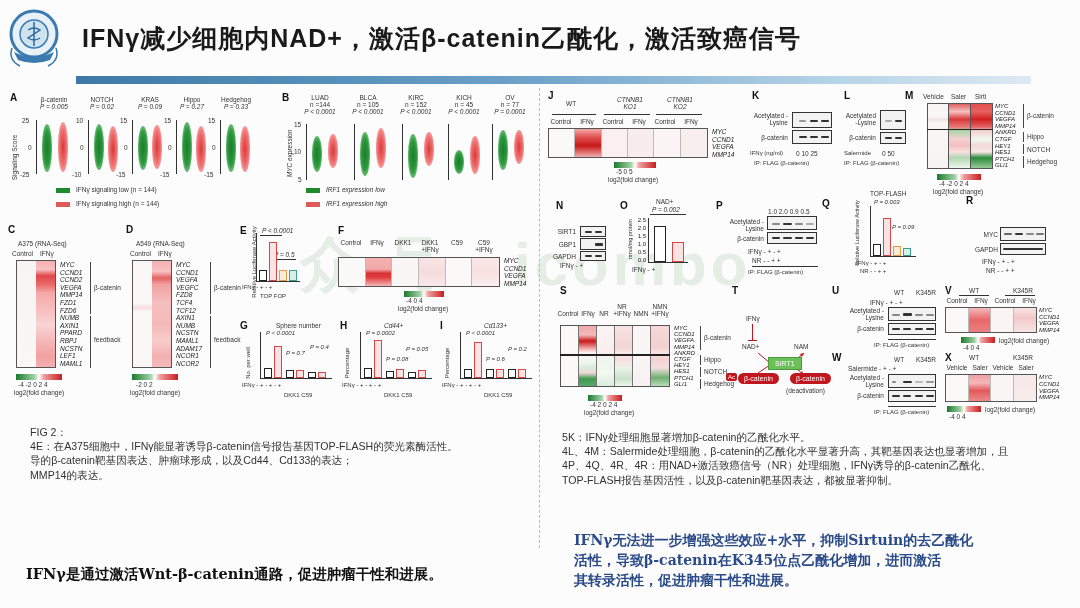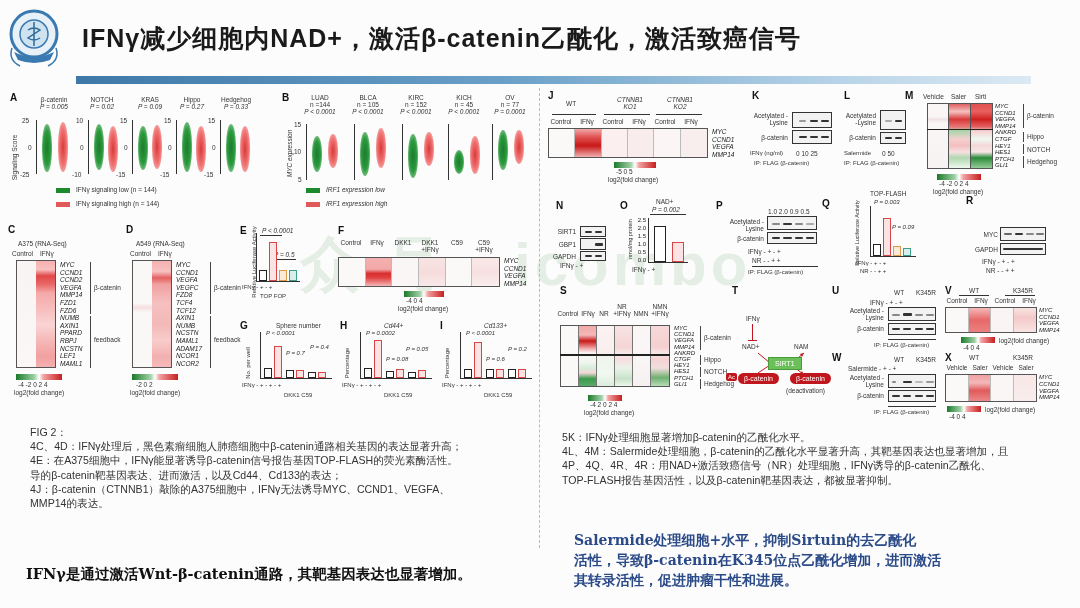--- a/index.html
+++ b/index.html
@@ -347,27 +347,25 @@
     <div class="bar" style="left:46px; top:49px; width:8px; height:9px;"></div>
     <div class="bar red" style="left:56px; top:49px; width:8px; height:9px;"></div>
     <div class="bar" style="left:68px; top:49px; width:8px; height:9px;"></div>
     <div class="bar red" style="left:78px; top:49px; width:8px; height:9px;"></div>
     <div class="tiny" style="position:absolute; left:2px; top:62px; font-size:6px;">IFNγ  -  +  -  +  -  +</div>
     <div class="tiny" style="position:absolute; left:44px; top:72px; font-size:6px;">DKK1 C59</div>
   </div>
 
   <div class="caption" style="left:30px; top:425px; width:505px;">
     <div>FIG 2：</div>
-    <div>4C、4D：IFNγ处理后，黑色素瘤细胞人肺癌细胞中β-catenin通路相关基因的表达显著升高；</div>
     <div>4E：在A375细胞中，IFNγ能显著诱导β-catenin信号报告基因TOP-FLASH的荧光素酶活性。</div>
-    <div>导的β-catenin靶基因表达、进而激活，以及Cd44、Cd133的表达；</div>
-    <div> 4J：β-catenin（CTNNB1）敲除的A375细胞中，IFNγ无法诱导MYC、CCND1、VEGFA、</div>
+    <div>导的β-catenin靶基因表达、肿瘤球形成，以及Cd44、Cd133的表达；</div>
     <div>MMP14的表达。</div>
   </div>
-  <div class="concl" style="left:26px; top:565px;">IFNγ是通过激活Wnt-β-catenin通路，其靶基因表达也显著增加。</div>
+  <div class="concl" style="left:26px; top:565px;">IFNγ是通过激活Wnt-β-catenin通路，促进肿瘤干性和进展。</div>
 
   <div class="panel" style="left:548px; top:90px; width:195px; height:100px;">
     <div class="plabel" style="left:0; top:0;">J</div>
     <div class="tiny" style="position:absolute; left:18px; top:10px;">WT</div>
     <div class="tiny ital" style="position:absolute; left:62px; top:6px; width:40px; text-align:center; white-space:normal; line-height:7px;">CTNNB1 KO1</div>
     <div class="tiny ital" style="position:absolute; left:112px; top:6px; width:40px; text-align:center; white-space:normal; line-height:7px;">CTNNB1 KO2</div>
     <div style="position:absolute; left:4px; top:24px; width:44px; border-top:1px solid #333;"></div>
     <div style="position:absolute; left:56px; top:24px; width:46px; border-top:1px solid #333;"></div>
     <div style="position:absolute; left:108px; top:24px; width:46px; border-top:1px solid #333;"></div>
     <div style="position:absolute; left:0; top:28px; width:160px; display:flex;">
@@ -733,19 +731,19 @@
     <div class="tiny" style="position:absolute; left:40px; top:54px;">log2(fold change)</div>
   </div>
 
   <div class="caption" style="left:562px; top:430px; width:505px;">
     <div>5K：IFNγ处理细胞显著增加β-catenin的乙酰化水平。</div>
     <div>4L、4M：Salermide处理细胞，β-catenin的乙酰化水平显著升高，其靶基因表达也显著增加，且</div>
     <div>4P、4Q、4R、4R：用NAD+激活致癌信号（NR）处理细胞，IFNγ诱导的β-catenin乙酰化、</div>
     <div>TOP-FLASH报告基因活性，以及β-catenin靶基因表达，都被显著抑制。</div>
   </div>
   <div class="concl2" style="left:574px; top:530px; width:470px;">
-    <div>Salermide处理细胞+水平，抑制Sirtuin的去乙酰化</div>
+    <div>IFNγ无法进一步增强这些效应+水平，抑制Sirtuin的去乙酰化</div>
     <div>活性，导致β-catenin在K345位点乙酰化增加，进而激活</div>
     <div>其转录活性，促进肿瘤干性和进展。</div>
   </div>
 
 
 </div>
 
 </body></html>

